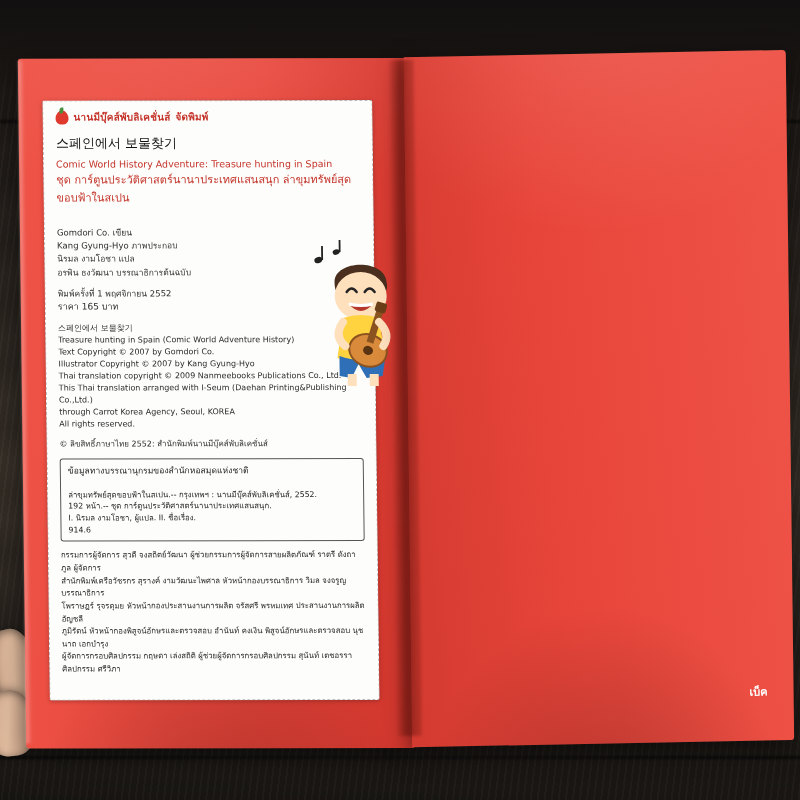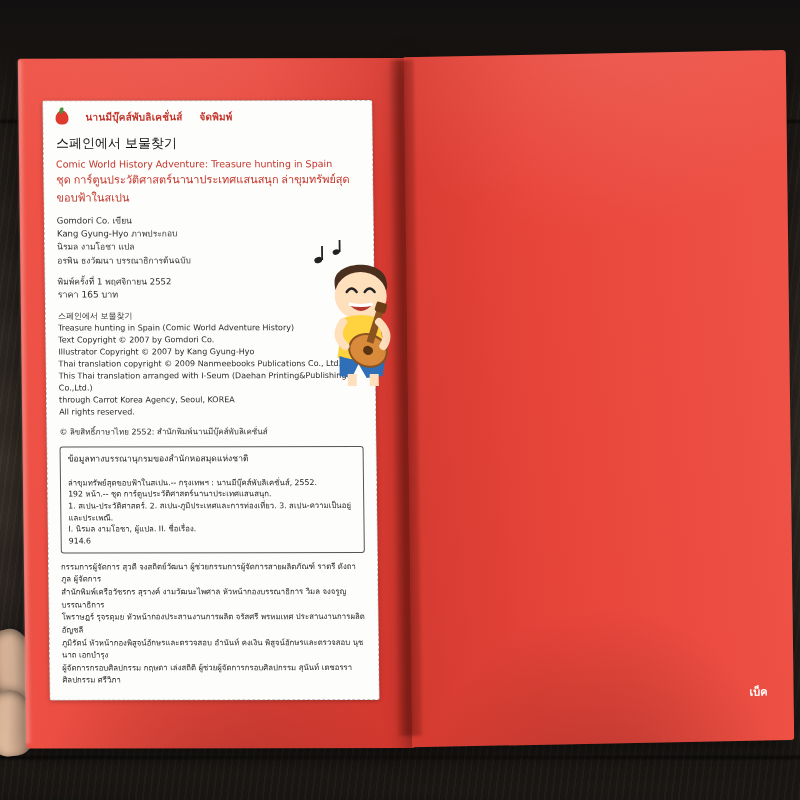--- a/index.html
+++ b/index.html
@@ -108,21 +108,21 @@
     border: 1px dashed #bdbdbd;
     border-radius: 2px;
     box-shadow: 0 1px 4px rgba(0,0,0,.25);
     padding: 6px 10px;
     box-sizing: border-box;
     overflow: hidden;
   }
   .logo-row {
     display: flex;
     align-items: center;
-    gap: 17px;
+    gap: 5px;
     margin: 2px 0 10px 2px;
   }
   .logo-mark {
     width: 13px; height: 14px;
     background: #e03a2f;
     border-radius: 50% 50% 45% 45% / 60% 60% 40% 40%;
     position: relative;
     flex: none;
   }
   .logo-mark::after {
@@ -144,22 +144,21 @@
     margin: 0 0 6px 2px;
   }
   .en-title {
     font-size: 9.5px;
     color: #c4342a;
     margin: 0 0 1px 2px;
   }
   .th-title {
     font-size: 11px;
     color: #c4342a;
-    margin: 0 0 8px 2px;
-    font-family: Liberation Serif, serif;
+    margin: 0 0 20px 2px;
   }
   .credits, .meta, .engblock, .rights {
     font-size: 8.5px;
     line-height: 1.55;
     color: #2b2b2b;
     margin: 0 0 8px 2px;
   }
   .engblock { font-size: 8px; line-height: 1.5; }
   .meta-price { font-size: 9px; }
   .cip-box {
@@ -268,21 +267,20 @@
           <div>through Carrot Korea Agency, Seoul, KOREA</div>
           <div>All rights reserved.</div>
         </div>
 
         <div class="engblock">© ลิขสิทธิ์ภาษาไทย 2552: สำนักพิมพ์นานมีบุ๊คส์พับลิเคชั่นส์</div>
 
         <div class="cip-box">
           <div class="hdr">ข้อมูลทางบรรณานุกรมของสำนักหอสมุดแห่งชาติ</div>
           <div>ล่าขุมทรัพย์สุดขอบฟ้าในสเปน.-- กรุงเทพฯ : นานมีบุ๊คส์พับลิเคชั่นส์, 2552.</div>
           <div>192 หน้า.-- ชุด การ์ตูนประวัติศาสตร์นานาประเทศแสนสนุก.</div>
-          <div>1. สเปน-ประวัติศาสตร์. 2. สเปน-ภูมิประเทศและการท่องเที่ยว. 3. สเปน-ความเป็นอยู่และประเพณี.</div>
           <div>I. นิรมล งามโอชา, ผู้แปล. II. ชื่อเรื่อง.</div>
           <div>914.6</div>
         </div>
 
         <div class="colophon">
           <div>กรรมการผู้จัดการ สุวดี จงสถิตย์วัฒนา  ผู้ช่วยกรรมการผู้จัดการสายผลิตภัณฑ์ ราตรี ดังถาภูล  ผู้จัดการ</div>
           <div>สำนักพิมพ์เครือวัชรกร สุรางค์ งามวัฒนะไพศาล  หัวหน้ากองบรรณาธิการ วิมล จงจรูญ  บรรณาธิการ</div>
           <div>โพราษฎร์ รุจรดุมย  หัวหน้ากองประสานงานการผลิต จรัสศรี พรหมเทศ  ประสานงานการผลิต อัญชลี</div>
           <div>ภูมิรัตน์  หัวหน้ากองพิสูจน์อักษรและตรวจสอบ อำนันท์ คงเงิน  พิสูจน์อักษรและตรวจสอบ นุชนาถ เอกบำรุง</div>
           <div>ผู้จัดการกรอบศิลปกรรม กฤษดา เล่งสถิติ  ผู้ช่วยผู้จัดการกรอบศิลปกรรม สุนันท์ เตชอรรา  ศิลปกรรม ศรีวิภา</div>

